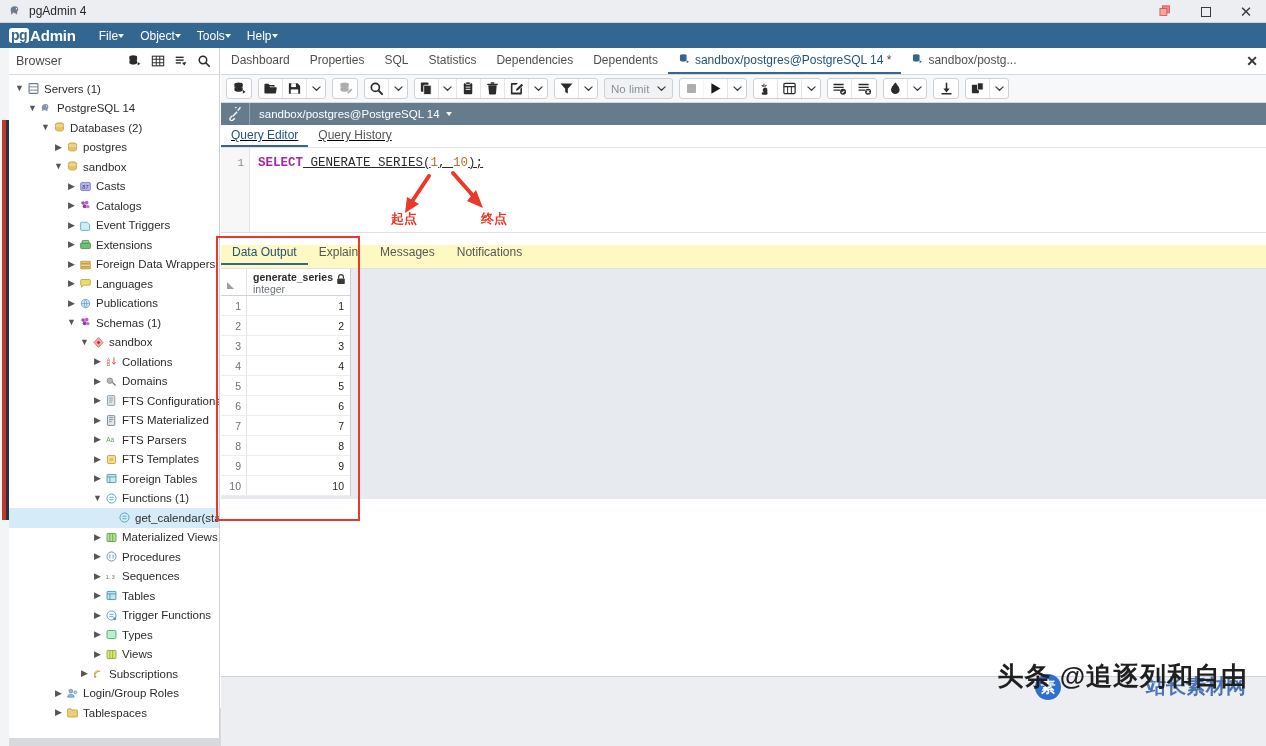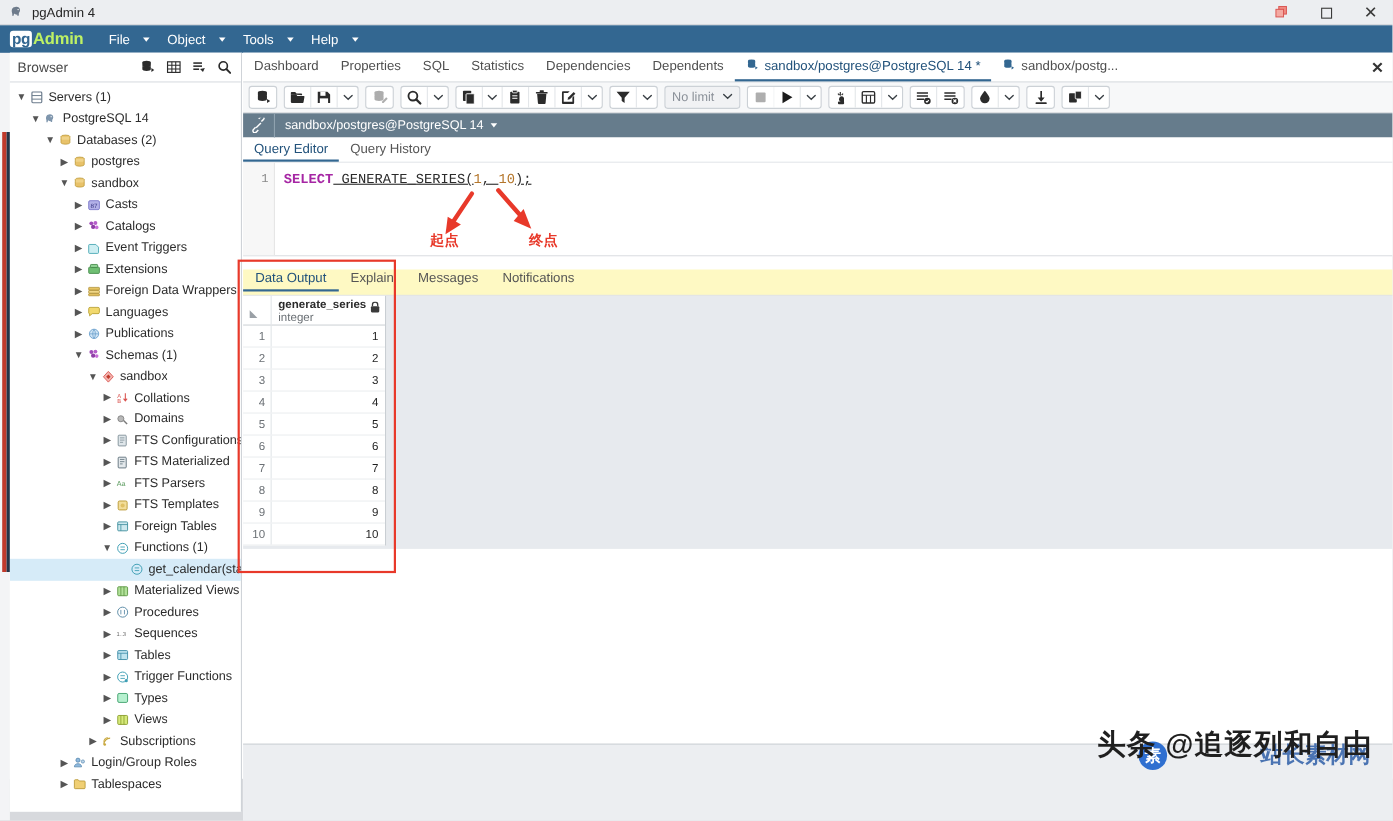--- a/index.html
+++ b/index.html
@@ -34,25 +34,25 @@
   
   .menubar {
     position:absolute; left:0; top:23px; width:1266px; height:25px;
     background:#336791; display:flex; align-items:center;
   }
   .brand { display:flex; align-items:center; margin-left:9px; }
   .brand-pg {
     background:#ffffff; color:#336791; font-weight:bold; font-size:14px;
     padding:0px 2px; border-radius:3px; line-height:15px; letter-spacing:-0.5px;
   }
-  .brand-admin { color:#bef264; font-weight:bold; font-size:15px; margin-left:1px; letter-spacing:-0.2px; }
+  .brand-admin { color:#ffffff; font-weight:bold; font-size:15px; margin-left:1px; letter-spacing:-0.2px; }
   .menu-items { display:flex; align-items:center; margin-left:16px; }
   .menu-item {
     color:#ffffff; font-size:12px; padding:2px 7px; margin-right:2px;
-    display:flex; align-items:center; gap:12px; cursor:default; border-radius:2px;
+    display:flex; align-items:center; gap:0; cursor:default; border-radius:2px;
   }
   .caret-d { width:0;height:0;border-left:3.5px solid transparent;border-right:3.5px solid transparent;border-top:4px solid currentColor; }
 
   
   .browser-panel {
     position:absolute; left:9px; top:48px; width:211px; height:690px;
     background:#ffffff; border-right:1px solid #cfd3d8;
   }
   .browser-head {
     height:27px; border-bottom:1px solid #d9dde1; display:flex; align-items:center;
@@ -94,21 +94,21 @@
     height:21px; border:1px solid #ccd1d6; border-radius:3px; background:#f1f2f4; color:#8b9199;
     font-size:11.5px; display:flex; align-items:center; padding:0 6px; gap:8px; margin-right:6px;
   }
 
   .connbar {
     height:22px; background:#667c8c; display:flex; align-items:center; color:#ffffff; font-size:11.5px;
   }
   .connbar .cb-ico { width:28px; display:flex; align-items:center; justify-content:center; }
   .connbar .cb-txt { border-left:1px solid #8fa2af; padding-left:9px; height:22px; display:flex; align-items:center; gap:6px; }
 
-  .qetabs { height:23px; background:#ffffff; display:flex; align-items:flex-end; border-bottom:1px solid #dfe3e7; }
+  .qetabs { height:23px; background:#ffffff; display:flex; align-items:flex-end; border-bottom:1px solid #dfe3e7;text-decoration:underline; }
   .qetab { font-size:12px; color:#555; padding:0 10px 3px 10px; cursor:default; border-bottom:2px solid transparent; }
   .qetab.active { color:#22527b; border-bottom:2px solid #336791; }
 
   .editor { position:relative; height:85px; background:#ffffff; border-bottom:1px solid #dcdfe3; }
   .gutter { position:absolute; left:0; top:0; width:29px; height:100%; background:#f7f7f7; border-right:1px solid #e6e6e6; }
   .gutter .ln { text-align:right; padding-right:5px; font-family:"Liberation Mono", monospace; font-size:11px; color:#8a8a8a; line-height:18px; padding-top:6px; }
   .code { position:absolute; left:37px; top:7px; font-family:"Liberation Mono", monospace; font-size:12.5px; line-height:16px; white-space:pre; }
   .kw { color:#a626a4; font-weight:bold; }
   .num { color:#b4762b; }
   .pl { color:#2b2b2b;text-decoration:underline; }

